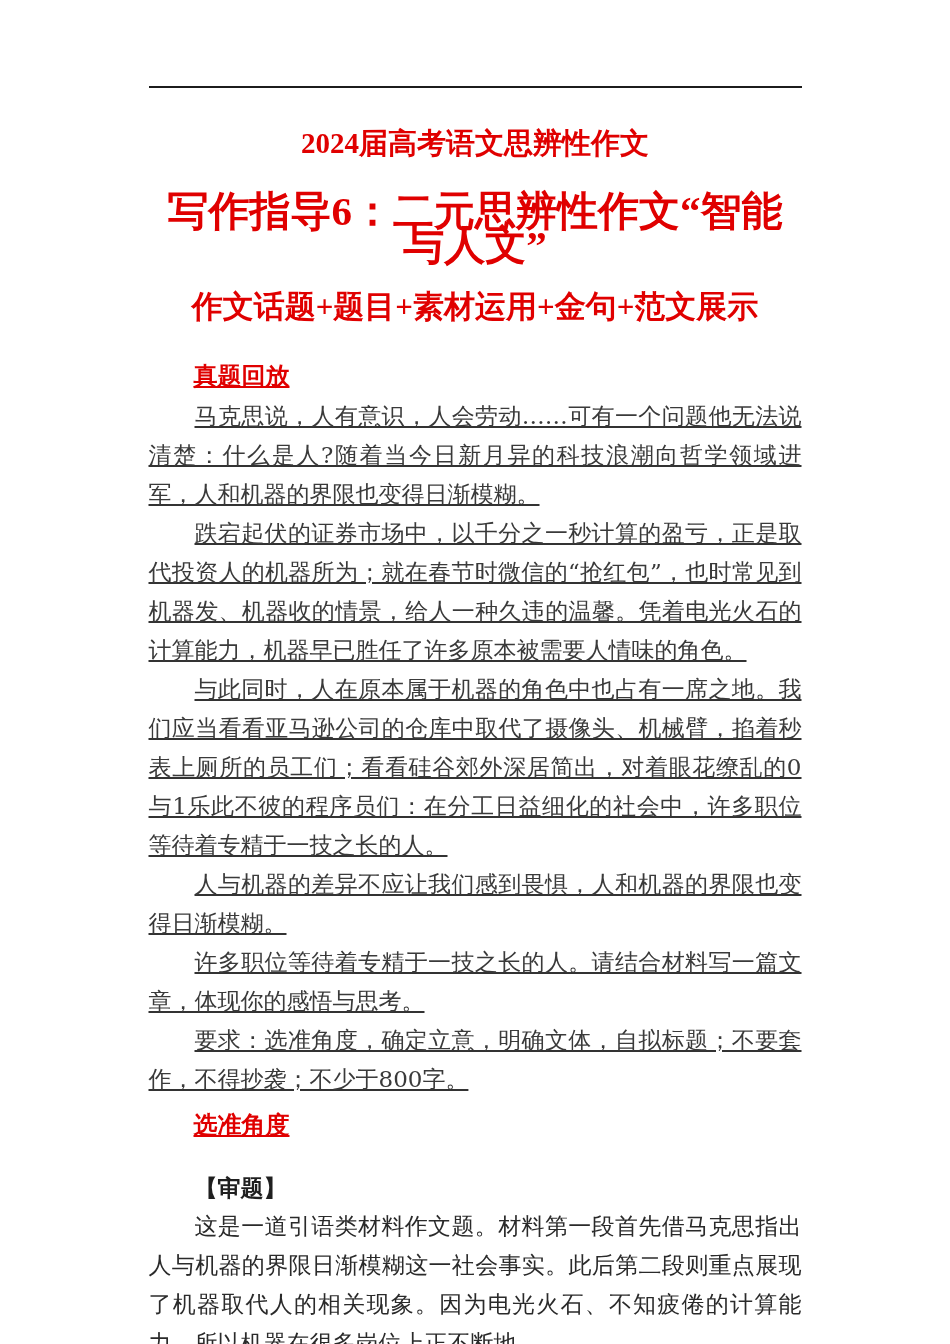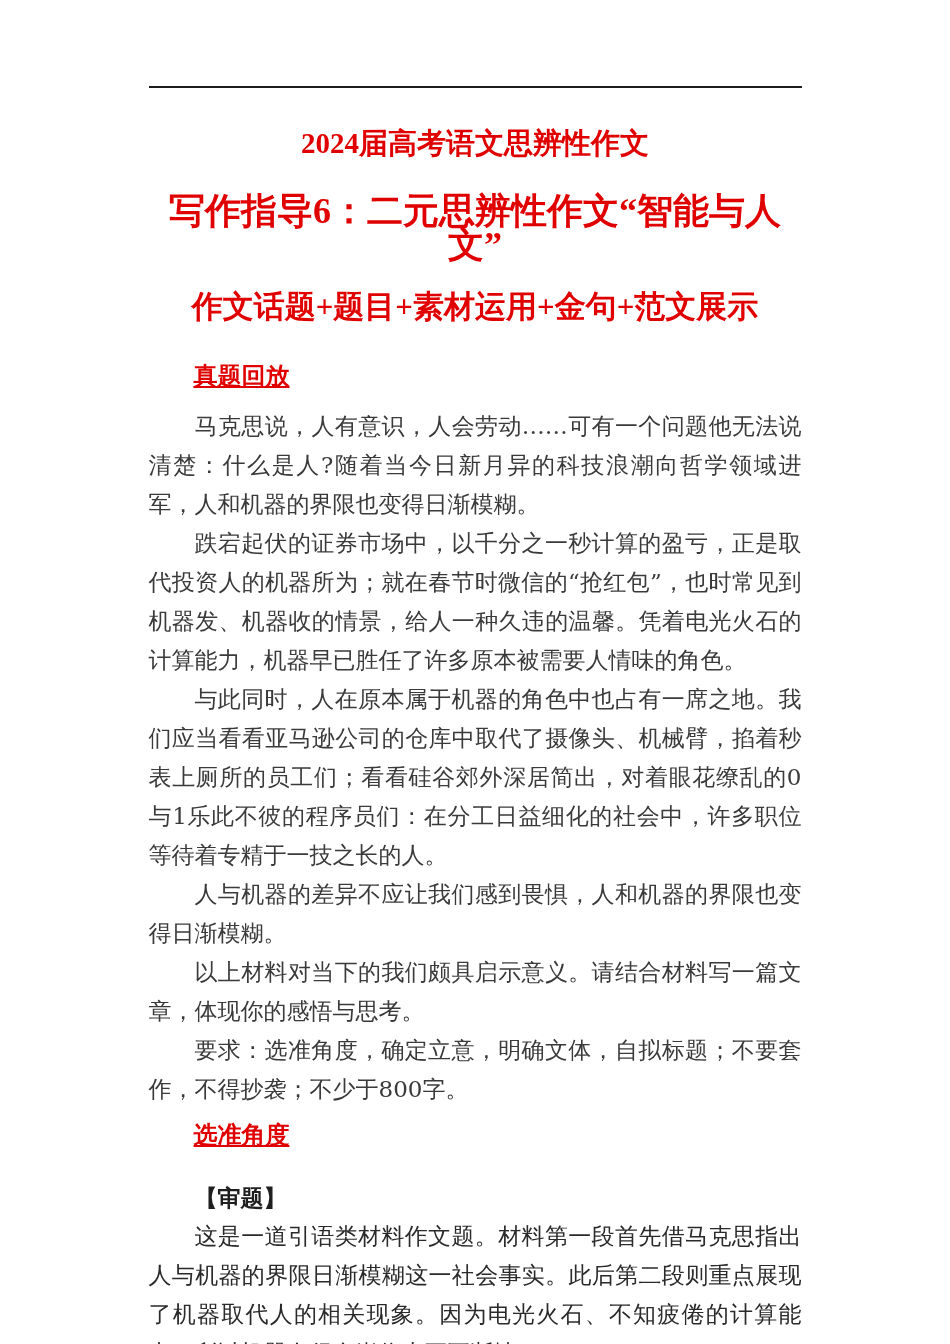--- a/index.html
+++ b/index.html
@@ -25,21 +25,21 @@
   }
   .doc-title {
     margin: 38px 0 0 0;
     font-family: "Liberation Serif", "DejaVu Serif", serif;
     font-weight: bold;
     font-size: 29px;
     line-height: 34px;
     text-align: center;
     color: var(--accent, #e00000);
   }
-  .doc-title.t2 { font-size: 36px; margin-top: 34px; }
+  .doc-title.t2 { font-size: 41px; margin-top: 34px; }
   .doc-title.t3 { font-size: 31px; margin-top: 28px; }
 
   .sec-head {
     margin: 38px 0 0 0;
     padding-left: 45px;
     font-family: "Liberation Sans", "DejaVu Sans", sans-serif;
     font-weight: bold;
     font-size: 24px;
     line-height: 28px;
     color: var(--accent, #e00000);
@@ -67,21 +67,21 @@
   }
   .bodytext.kaiti p {
     font-family: "DejaVu Serif", "Liberation Serif", serif;
     color: #3a3a3a;
   }
   .bodytext.songti p {
     font-family: Liberation Serif, serif;
     color: #2a2a2a;
     margin-top: 4px;
   }
-  .bodytext.kaiti { margin-top: 17px; }
+  .bodytext.kaiti { margin-top: 7px; text-decoration: underline; }
 </style>
 </head>
 <body>
 
 <div class="page">
 
   <div class="header-rule"></div>
 
   <h1 class="doc-title t1">2024届高考语文思辨性作文</h1>
 
@@ -91,21 +91,21 @@
 
   <section>
     <h2 class="sec-head">真题回放</h2>
 
 
     <div class="bodytext kaiti">
       <p>马克思说，人有意识，人会劳动……可有一个问题他无法说清楚：什么是人?随着当今日新月异的科技浪潮向哲学领域进军，人和机器的界限也变得日渐模糊。</p>
       <p>跌宕起伏的证券市场中，以千分之一秒计算的盈亏，正是取代投资人的机器所为；就在春节时微信的“抢红包”，也时常见到机器发、机器收的情景，给人一种久违的温馨。凭着电光火石的计算能力，机器早已胜任了许多原本被需要人情味的角色。</p>
       <p>与此同时，人在原本属于机器的角色中也占有一席之地。我们应当看看亚马逊公司的仓库中取代了摄像头、机械臂，掐着秒表上厕所的员工们；看看硅谷郊外深居简出，对着眼花缭乱的0与1乐此不彼的程序员们：在分工日益细化的社会中，许多职位等待着专精于一技之长的人。</p>
       <p>人与机器的差异不应让我们感到畏惧，人和机器的界限也变得日渐模糊。</p>
-      <p>以上材料对当下的我们颇具启示意义。请结合材料写一篇文章，体现你的感悟与思考。</p>
+      <p>许多职位等待着专精于一技之长的人。请结合材料写一篇文章，体现你的感悟与思考。</p>
       <p>要求：选准角度，确定立意，明确文体，自拟标题；不要套作，不得抄袭；不少于800字。</p>
     </div>
   </section>
 
   <section>
     <h2 class="sec-head second">选准角度</h2>
 
     <p class="lead serif">【审题】</p>
 
     <div class="bodytext songti">

